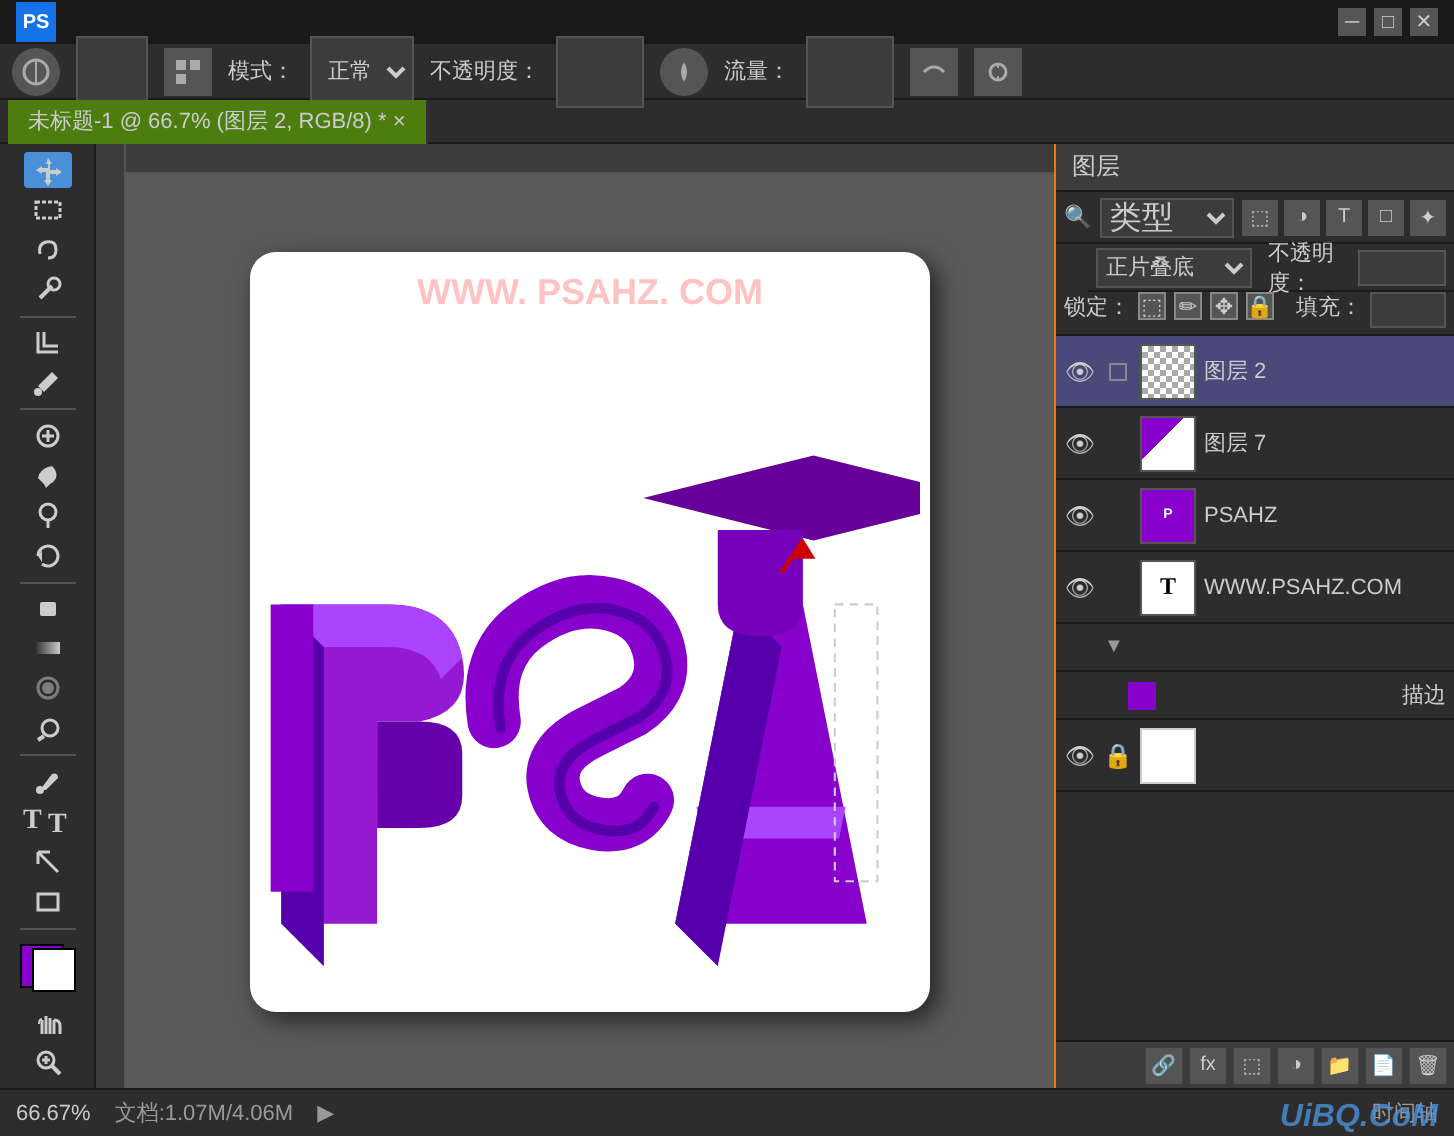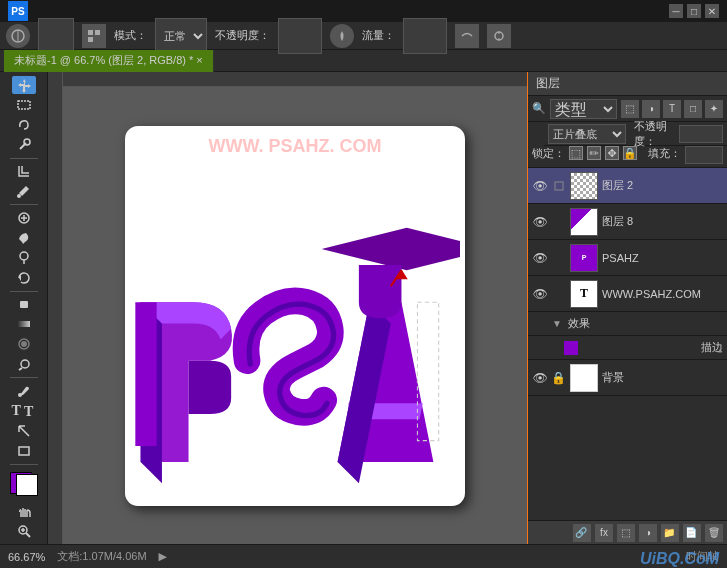--- a/index.html
+++ b/index.html
@@ -725,21 +725,21 @@
         <div class="layer-thumb" style="background: repeating-conic-gradient(#aaa 0% 25%, #fff 0% 50%) 0 0 / 6px 6px;">
         </div>
         <span class="layer-name">图层 2</span>
       </div>
 
       <div class="layer-item">
         <div class="layer-eye">👁</div>
         <div style="width:14px;"></div>
         <div class="layer-thumb" style="background: linear-gradient(135deg, #8800cc 40%, #fff 40%);">
         </div>
-        <span class="layer-name">图层 8</span>
+        <span class="layer-name">图层 7</span>
       </div>
 
       <div class="layer-item">
         <div class="layer-eye">👁</div>
         <div style="width:14px;"></div>
         <div class="layer-thumb" style="background:#8800cc;position:relative;">
           <span style="font-size:7px;color:white;font-weight:bold;position:absolute;">P</span>
         </div>
         <span class="layer-name">PSAHZ</span>
       </div>
@@ -748,33 +748,31 @@
         <div class="layer-eye">👁</div>
         <div style="width:14px;"></div>
         <div class="layer-thumb" style="background:#fff;display:flex;align-items:center;justify-content:center;">
           <span style="font-size:12px;color:#000;font-weight:bold;font-family:serif;">T</span>
         </div>
         <span class="layer-name">WWW.PSAHZ.COM</span>
       </div>
 
       <div class="layer-item sub-layer" style="height:24px;padding-left:24px;">
         <div class="layer-expand">▼</div>
-        <span class="layer-name">效果</span>
       </div>
       <div class="layer-item sub-layer" style="height:24px;padding-left:36px;text-align:right;">
         <div style="width:14px;height:14px;background:#8800cc;margin-right:4px;"></div>
         <span class="layer-name">描边</span>
       </div>
 
       <div class="layer-item">
         <div class="layer-eye">👁</div>
         <div style="width:14px;display:flex;align-items:center;justify-content:center;">🔒</div>
         <div class="layer-thumb" style="background:#ffffff;border:1px solid #ccc;">
         </div>
-        <span class="layer-name">背景</span>
       </div>
     </div>
 
     <div class="panel-footer">
       <div class="footer-icon">🔗</div>
       <div class="footer-icon">fx</div>
       <div class="footer-icon">⬚</div>
       <div class="footer-icon">◑</div>
       <div class="footer-icon">📁</div>
       <div class="footer-icon">📄</div>

